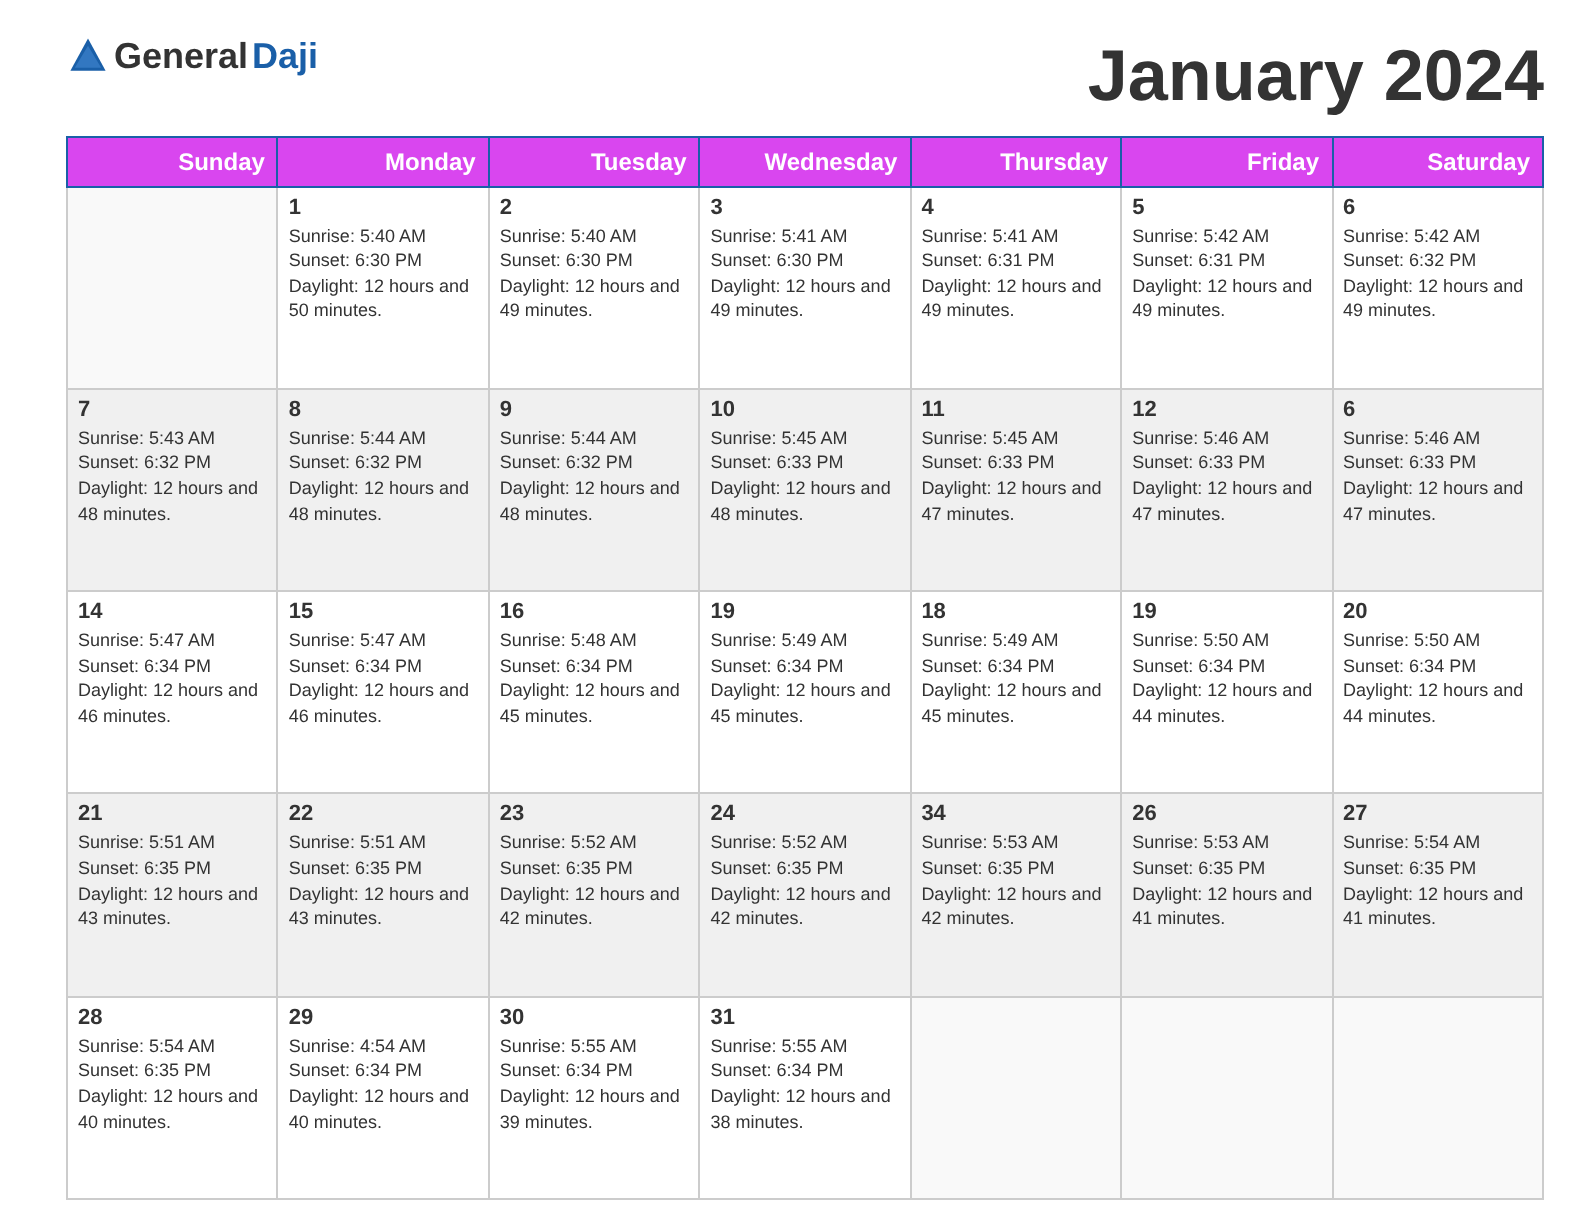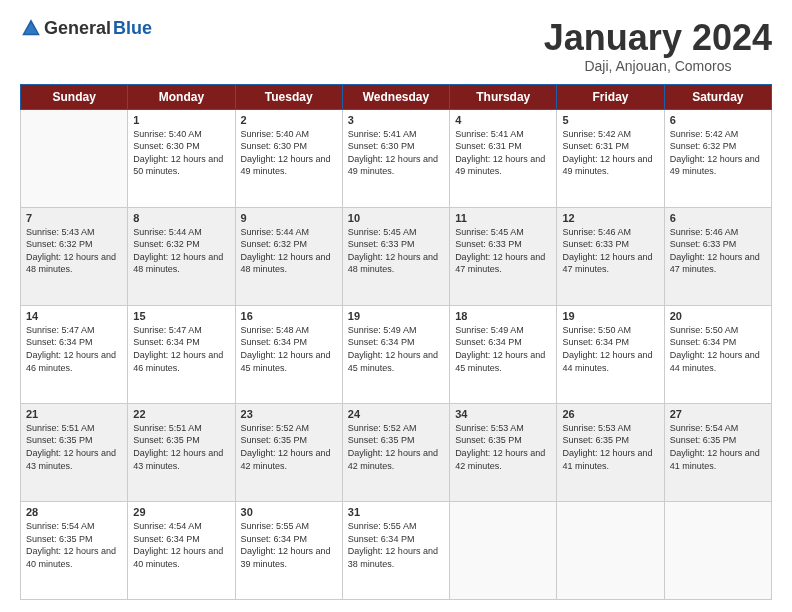--- a/index.html
+++ b/index.html
@@ -6,65 +6,65 @@
     body {
       font-family: Arial, sans-serif;
       background: #fff;
       width: 792px;
       height: 612px;
       overflow: hidden;
     }
     .page {
       width: 792px;
       height: 612px;
-      padding: 18px 20px 12px 20px;
+      padding: 18px 20px 12px 33px;
       display: flex;
       flex-direction: column;
     }
     .header {
       display: flex;
       justify-content: space-between;
       align-items: flex-start;
       margin-bottom: 10px;
     }
     .logo {
       display: flex;
       align-items: center;
       gap: 2px;
     }
     .logo-icon {
       width: 22px;
       height: 22px;
       margin-top: -2px;
     }
     .title-area {
-      text-align: center;
+      text-align: right;
     }
     .month-title {
       font-size: 36px;
       font-weight: bold;
       color: #333;
       line-height: 1.1;
     }
     .subtitle {
       font-size: 14px;
       color: #555;
     }
     .calendar-table {
       width: 100%;
       border-collapse: collapse;
       flex: 1;
     }
     .calendar-table thead tr th {
-      background-color: #7f1d1d;
+      background-color: #d946ef;
       color: #fff;
       font-size: 12px;
       font-weight: bold;
       padding: 5px 6px;
-      text-align: center;
+      text-align: right;
       border: 1px solid #1a5fa8;
     }
     .calendar-table tbody tr td {
       border: 1px solid #ccc;
       vertical-align: top;
       padding: 4px 5px;
       font-size: 9.5px;
       color: #333;
       width: calc(100% / 7);
       height: 82px;
@@ -94,25 +94,24 @@
 <body>
 
 <div class="page">
   <div class="header">
     <div class="logo">
       <svg class="logo-icon" viewBox="0 0 30 30">
         <polygon points="15,3 27,25 3,25" fill="#1a5fa8"></polygon>
         <polygon points="15,8 24,23 6,23" fill="#4a90d9" opacity="0.5"></polygon>
       </svg>
       <span style="font-size:18px;font-weight:bold;color:#333;">General</span>
-        <span style="font-size:18px;font-weight:bold;color:#1a5fa8;">Blue</span>
+        <span style="font-size:18px;font-weight:bold;color:#1a5fa8;">Daji</span>
     </div>
     <div class="title-area">
       <div class="month-title">January 2024</div>
-      <div class="subtitle">Daji, Anjouan, Comoros</div>
     </div>
   </div>
 
   <table class="calendar-table">
     <thead>
       <tr>
         <th>Sunday</th>
         <th>Monday</th>
         <th>Tuesday</th>
         <th>Wednesday</th>

